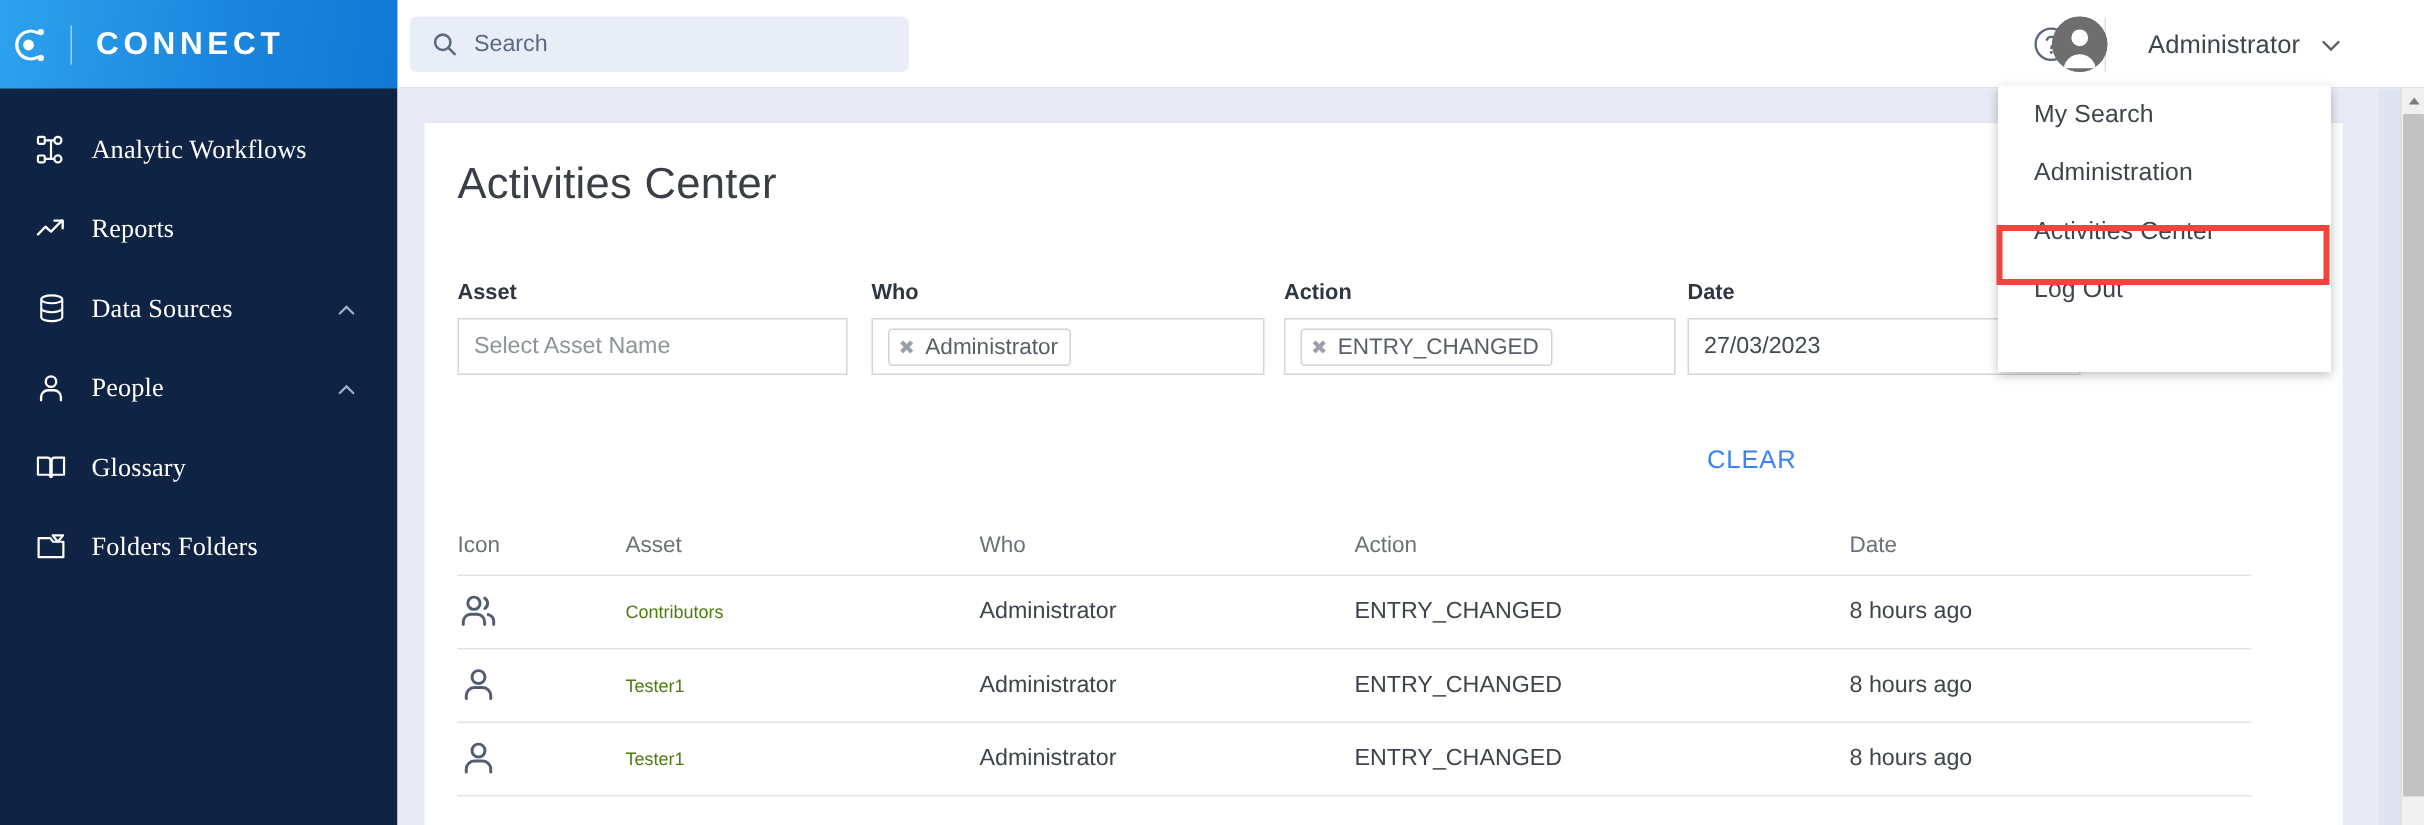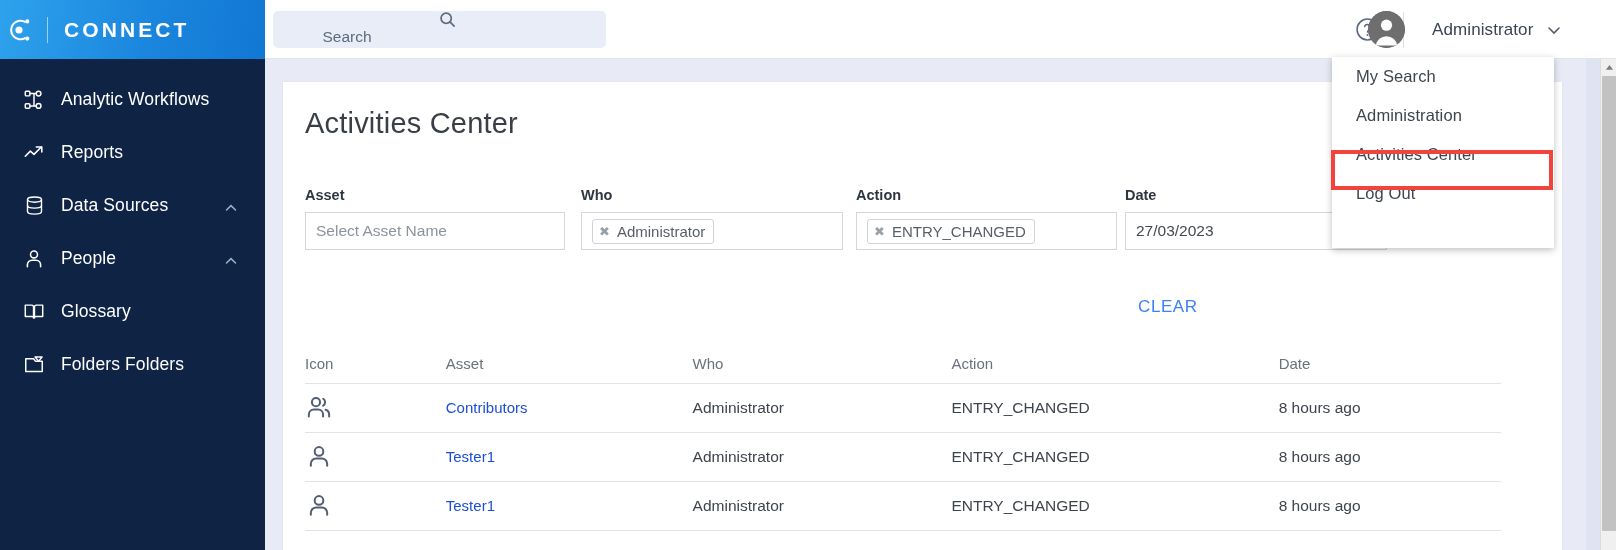--- a/index.html
+++ b/index.html
@@ -36,38 +36,38 @@
   .nav-item {
     display: flex; align-items: center;
     height: 53px; padding-left: 21px; position: relative;
     color: #ffffff; cursor: pointer;
   }
   .nav-icon {
     width: 26px; height: 26px; flex: 0 0 auto;
     display: flex; align-items: center; justify-content: center;
     margin-right: 14px;
   }
-  .nav-label { font-size: 17.5px; color:#ffffff; letter-spacing:.1px; }
+  .nav-label { font-size: 17.5px; color:#ffffff; letter-spacing:.1px;font-family:Liberation Serif, serif; }
   .nav-caret {
     position: absolute; right: 28px; top: 50%;
     width: 12px; height: 12px; margin-top: -6px;
   }
 
   
   #topbar {
     position: absolute; left: 265px; top: 0;
     width: 1351px; height: 59px;
     background: #ffffff;
     border-bottom: 1px solid #e3e3e3;
   }
   #search-box {
     position: absolute; left: 8px; top: 11px;
     width: 333px; height: 37px;
     background: #e9edf7; border-radius: 5px;
-    display: flex; align-items: center; padding-left: 15px; flex-direction: column;
+    display: flex; align-items: center; padding-left: 15px;
   }
   #search-box .mag { width: 17px; height: 17px; flex:0 0 auto; }
   #search-input {
     border: none; outline: none; background: transparent;
     font-family: "Liberation Sans", sans-serif;
     font-size: 15.5px; color: #4a5568; margin-left: 11px; width: 260px;
   }
   #search-input::placeholder { color: #5c6a80; }
 
   #help-icon {
@@ -138,34 +138,34 @@
   #clear-btn {
     position: absolute; left: 855px; top: 215px;
     font-size: 17px; letter-spacing: .6px; color: #3b82f6;
     cursor: pointer; font-family: "Liberation Sans", sans-serif;
     background: none; border: none;
   }
 
   
   #table { position: absolute; left: 22px; top: 262px; width: 1196px; }
   .thead, .trow {
-    display: flex; align-items: center; gap: 45px;
+    display: flex; align-items: center;
   }
   .thead { height: 40px; border-bottom: 1px solid #e1e3e7; }
   .trow { height: 49px; border-bottom: 1px solid #e1e3e7; }
   .c-icon  { width: 112px; }
   .c-asset { width: 236px; }
   .c-who   { width: 250px; }
   .c-act   { width: 330px; }
   .c-when  { width: 260px; }
   .th {
     font-size: 15px; color: #6b717a; font-weight: normal;
   }
   .td { font-size: 15.5px; color: #3e444d; }
-  .td-link { font-size: 15px; color: #1d4ed8; cursor: pointer; }
+  .td-link { font-size: 12px; color: #4d7c0f; cursor: pointer; }
   .row-icon { width: 28px; height: 28px; display:block; }
 
   
   #dropdown {
     position: absolute; left: 1332px; top: 57px;
     width: 222px; height: 191px;
     background: #ffffff;
     box-shadow: 0 2px 7px rgba(0,0,0,.26);
     z-index: 40;
   }

